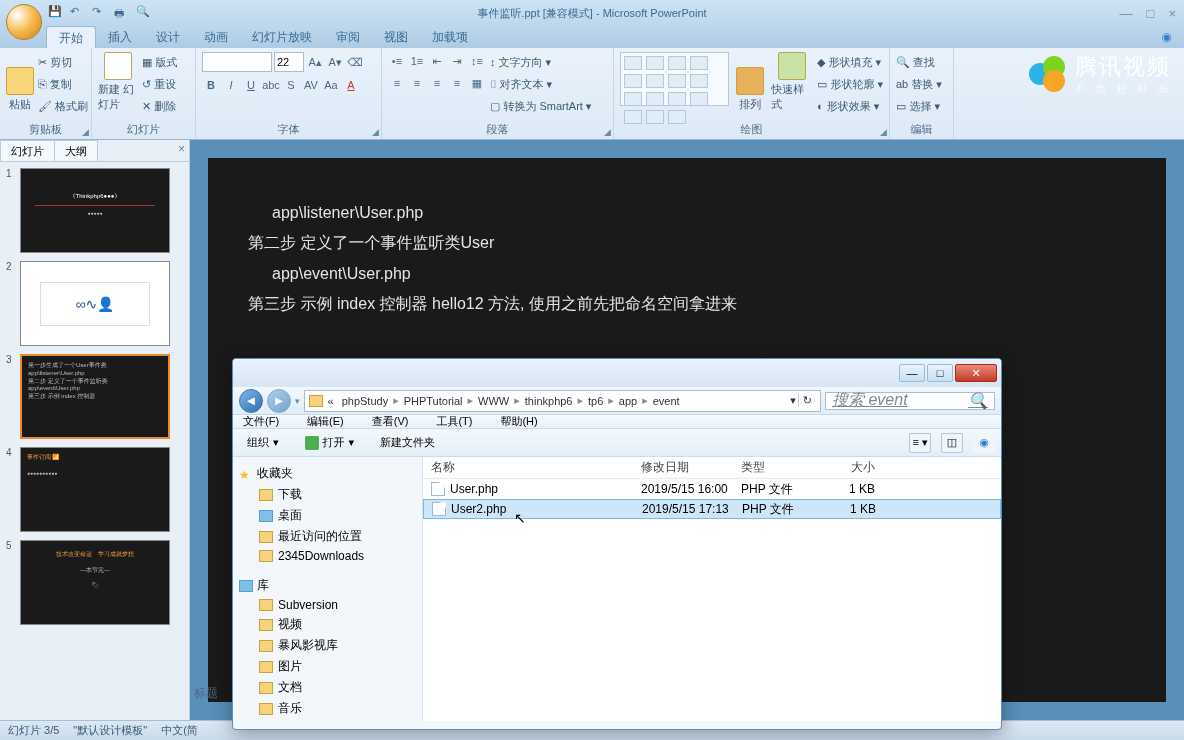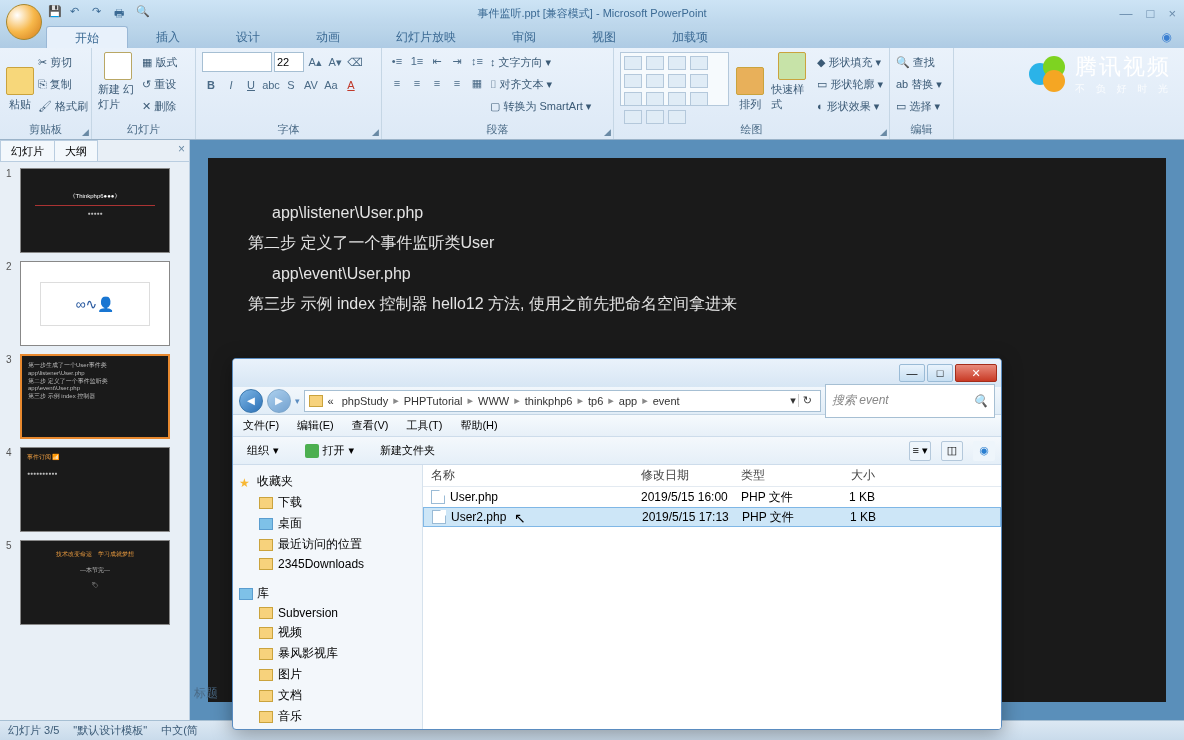--- a/index.html
+++ b/index.html
@@ -8,21 +8,21 @@
 
 .titlebar { height: 26px; background: linear-gradient(#cde4f5,#bcd6eb); display: flex; align-items: center; font-size: 11px; color: #3b6a94; position: relative; }
 .office-button { width: 36px; height: 36px; border-radius: 50%; background: radial-gradient(circle at 30% 30%, #fff, #f7b84b, #d17a1a); position: absolute; left: 6px; top: 4px; border: 1px solid #a7872e; z-index: 10; }
 .qat { margin-left: 48px; display: flex; gap: 6px; align-items: center; }
 .qat .ico { width: 16px; height: 16px; display: inline-block; }
 .title-text { position: absolute; left: 50%; transform: translateX(-50%); }
 .win-controls { position: absolute; right: 8px; display: flex; gap: 14px; color: #6a8bab; font-size: 13px; }
 
 
 .ribbon-tabs { height: 22px; background: linear-gradient(#bdd7eb,#aecbe4); display: flex; padding-left: 46px; font-size: 12px; color: #3b6a94; }
-.ribbon-tabs .tab { padding: 3px 28px; cursor: default; text-align: center; }
+.ribbon-tabs .tab { padding: 3px 12px; cursor: default; text-align: center; }
 .ribbon-tabs .tab.active { background: #e8f1fb; border: 1px solid #9ab8d6; border-bottom: none; border-radius: 3px 3px 0 0; }
 .help-ico { position: absolute; right: 12px; top: 30px; color: #3b7fd1; font-size: 12px; }
 
 
 .ribbon { height: 92px; background: linear-gradient(#eaf2fb,#dde9f6); border-bottom: 1px solid #9bb3c9; display: flex; font-size: 11px; }
 .rgroup { border-right: 1px solid #c5d6e5; height: 100%; display: flex; flex-direction: column; justify-content: space-between; padding: 4px 6px 2px; position: relative; }
 .rgroup .label { text-align: center; color: #4a6a86; font-size: 11px; padding-top: 2px; }
 .rgroup .body { flex: 1; display: flex; align-items: flex-start; gap: 4px; }
 .bigbtn { width: 40px; height: 60px; display: flex; flex-direction: column; align-items: center; justify-content: flex-end; font-size: 11px; color: #3b5a76; gap: 2px; }
 .bigbtn .icn { width: 28px; height: 28px; background: #f7d77a; border: 1px solid #caa33d; border-radius: 2px; }
@@ -63,23 +63,23 @@
 .exp-winbtn { width: 26px; height: 18px; margin-left: 2px; display: flex; align-items: center; justify-content: center; font-size: 11px; border-radius: 2px; }
 .exp-winbtn.min { background: linear-gradient(#e9f3fc,#c7dff2); border: 1px solid #9abbd6; }
 .exp-winbtn.max { background: linear-gradient(#e9f3fc,#c7dff2); border: 1px solid #9abbd6; }
 .exp-winbtn.close { background: linear-gradient(#e98b7c,#c83a25); border: 1px solid #a32d1a; color: #fff; width: 42px; }
 
 .exp-addr { height: 28px; background: linear-gradient(#f2f7fc,#e1edf7); display: flex; align-items: center; padding: 0 6px; gap: 4px; border-bottom: 1px solid #c5d6e5; }
 .navbtn { width: 24px; height: 24px; border-radius: 50%; background: linear-gradient(140deg,#7fb7e6,#2b70b6); border: 1px solid #3a77ad; display: flex; align-items: center; justify-content: center; color: #fff; font-size: 13px; }
 .breadcrumb { flex: 1; height: 22px; background: #fff; border: 1px solid #a6bfd3; display: flex; align-items: center; font-size: 11px; color: #333; padding: 0 4px; gap: 2px; overflow: hidden; }
 .bc-item { padding: 0 3px; white-space: nowrap; }
 .bc-sep { color: #888; }
-.searchbox { width: 170px; height: 34px; background: #fff; border: 1px solid #a6bfd3; font-size: 12px; color: #888; padding: 0 6px; display: flex; align-items: center; justify-content: space-between; font-style: italic; }
-
-.exp-menu { height: 22px; background: linear-gradient(#f6fafd,#e7f0f8); border-bottom: 1px solid #cddceb; display: flex; align-items: center; font-size: 11px; padding: 0 4px; gap: 6px; }
+.searchbox { width: 170px; height: 18px; background: #fff; border: 1px solid #a6bfd3; font-size: 16px; color: #888; padding: 0 6px; display: flex; align-items: center; justify-content: space-between; font-style: italic; text-decoration: underline; }
+
+.exp-menu { height: 14px; background: linear-gradient(#f6fafd,#e7f0f8); border-bottom: 1px solid #cddceb; display: flex; align-items: center; font-size: 11px; padding: 0 4px; gap: 16px; }
 .exp-menu .mitem { padding: 2px 6px; }
 
 .exp-toolbar { height: 28px; background: linear-gradient(#f4f8fc,#e5eff8); border-bottom: 1px solid #cddceb; display: flex; align-items: center; font-size: 11px; padding: 0 6px; gap: 10px; }
 .tbtn { padding: 3px 8px; display: flex; align-items: center; gap: 4px; }
 .tbtn .green { width: 14px; height: 14px; background: #4caf50; border-radius: 2px; }
 .tspacer { flex: 1; }
 .viewbtn { width: 22px; height: 20px; border: 1px solid #b4c8db; background: #eef5fb; border-radius: 2px; display: flex; align-items: center; justify-content: center; font-size: 11px; }
 
 .exp-body { display: flex; height: calc(100% - 106px); }
 .exp-side { width: 190px; border-right: 1px solid #d6e2ed; padding: 6px 4px; font-size: 12px; overflow: hidden; }

